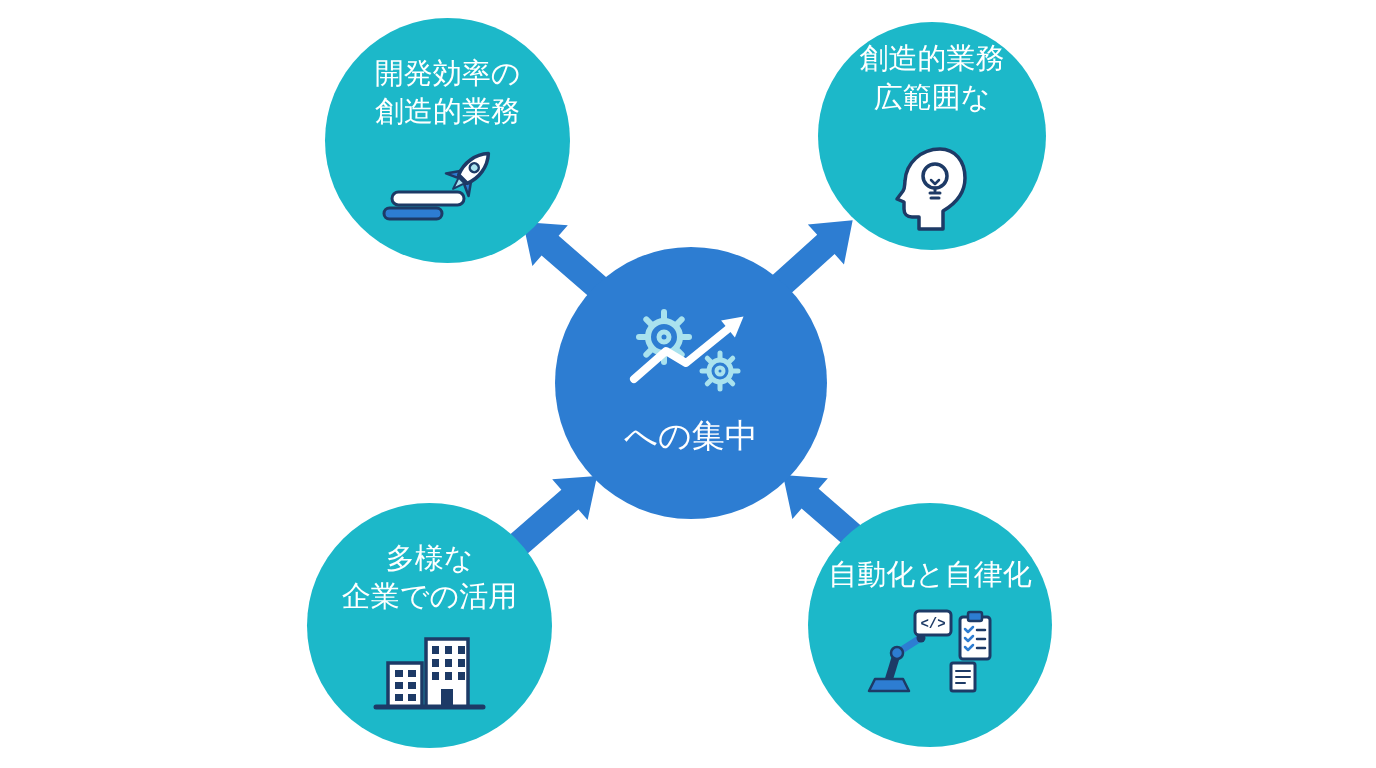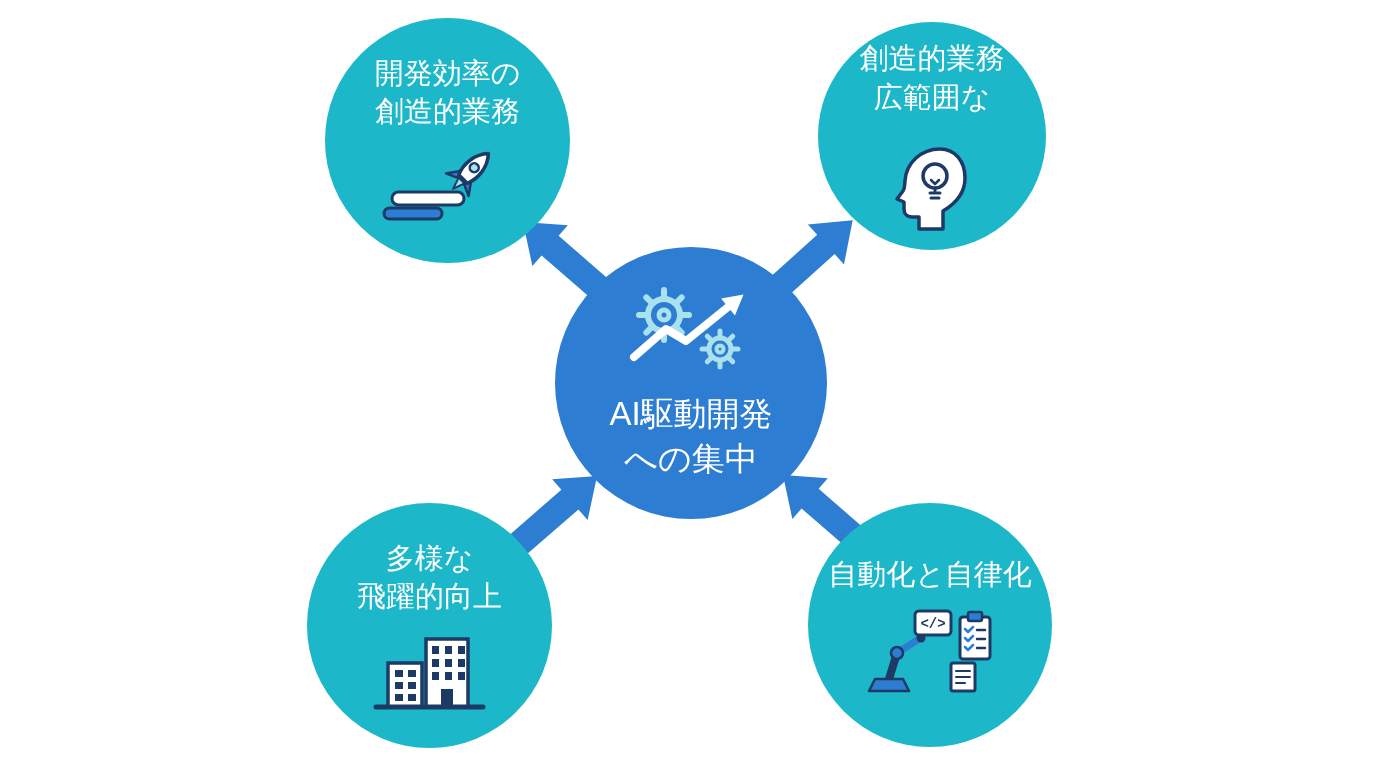--- a/index.html
+++ b/index.html
@@ -110,29 +110,28 @@
           <line x1="13" y1="0" x2="18" y2="0" transform="rotate(180)"></line>
           <line x1="13" y1="0" x2="18" y2="0" transform="rotate(225)"></line>
           <line x1="13" y1="0" x2="18" y2="0" transform="rotate(270)"></line>
           <line x1="13" y1="0" x2="18" y2="0" transform="rotate(315)"></line>
         </g>
       </g>
       <polyline points="18,72 50,44 70,56 112,22" class="no-fill st-white" stroke-width="8" stroke-linecap="round" stroke-linejoin="round"></polyline>
       <polygon points="0,-11 20,0 0,11" transform="translate(112,22) rotate(-39)" class="f-white"></polygon>
     </svg>
     <div class="label">
-      <span class="line">AI駆動開発</span>
       <span class="line">への集中</span>
     </div>
   </div>
 
   <div class="node teal satellite" style="left:307px; top:503px; width:245px; height:245px;">
     <div class="label">
       <span class="line">多様な</span>
-      <span class="line">飛躍的向上</span>
+      <span class="line">企業での活用</span>
     </div>
     <svg width="115" height="85" viewBox="0 0 115 85">
       <rect x="16" y="36" width="34" height="44" class="f-white st-navy" stroke-width="3.5"></rect>
       <g class="f-navy">
         <rect x="23" y="43" width="8" height="7"></rect>
           <rect x="36" y="43" width="8" height="7"></rect>
         <rect x="23" y="55" width="8" height="7"></rect>
           <rect x="36" y="55" width="8" height="7"></rect>
         <rect x="23" y="67" width="8" height="7"></rect>
           <rect x="36" y="67" width="8" height="7"></rect>

